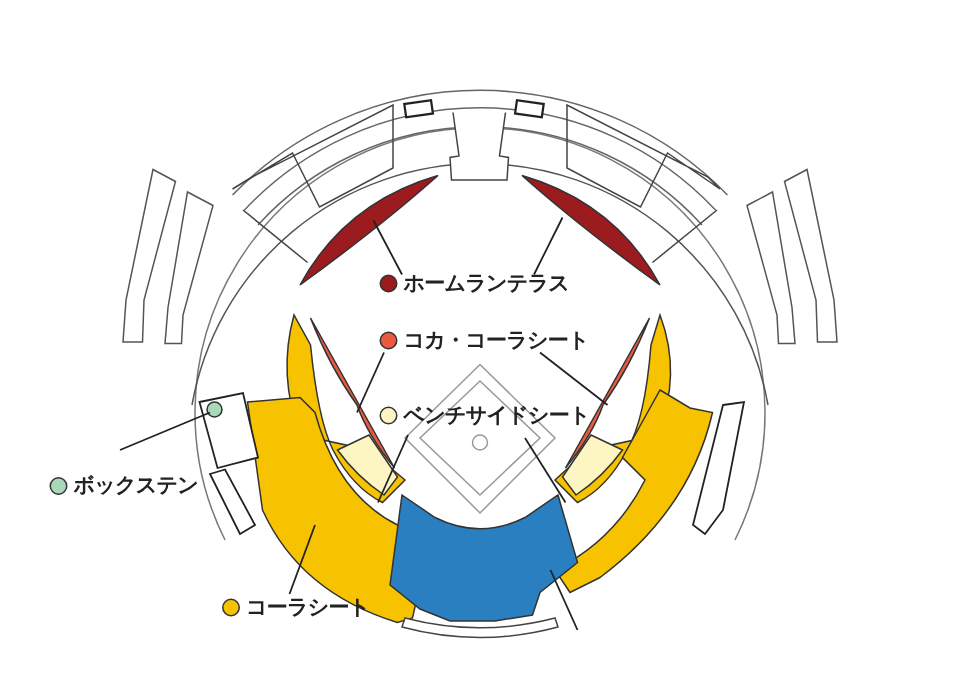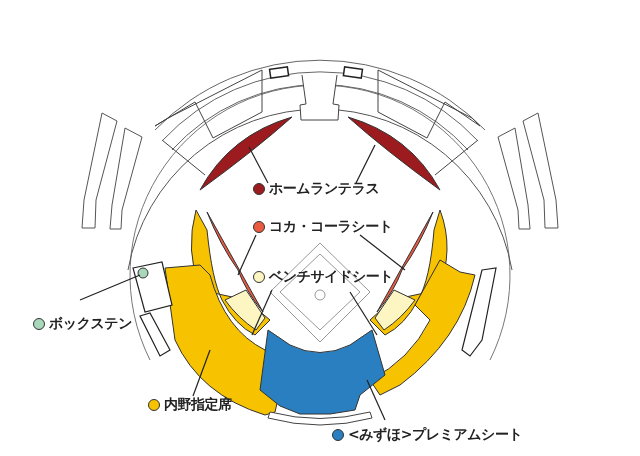--- a/index.html
+++ b/index.html
@@ -97,19 +97,15 @@
 <div class="label" style="left:253px; top:268px;text-align:center;">
   <span class="dot" style="background:#fdf6c3;"></span>
   <span>ベンチサイドシート</span>
 </div>
 <div class="label" style="left:33px; top:315px;">
   <span class="dot" style="background:#a8d8b9;"></span>
   <span>ボックステン</span>
 </div>
 <div class="label" style="left:148px; top:396px;">
   <span class="dot" style="background:#f7c300;"></span>
-  <span>内野指定席</span>
-</div>
-<div class="label" style="left:332px; top:426px;">
-  <span class="dot" style="background:#2a7fc1;"></span>
-  <span>&lt;みずほ&gt;プレミアムシート</span>
+  <span>コーラシート</span>
 </div>
 </div>
 
 </body></html>

